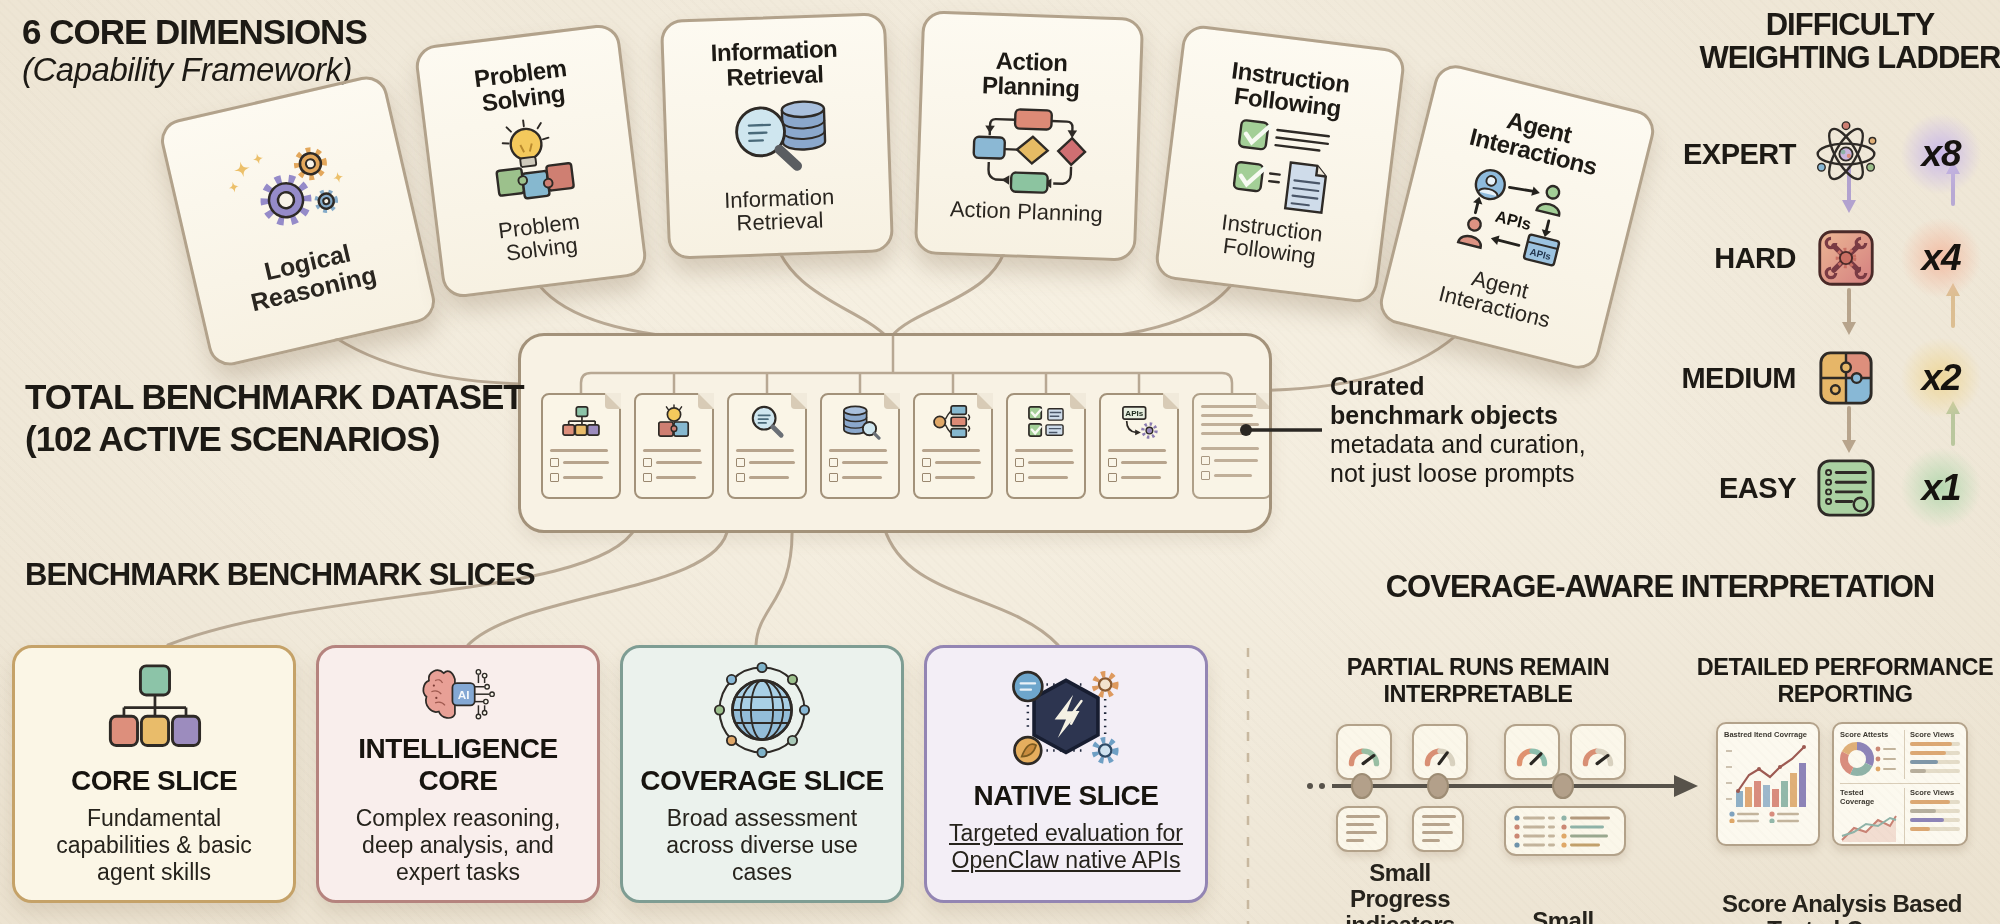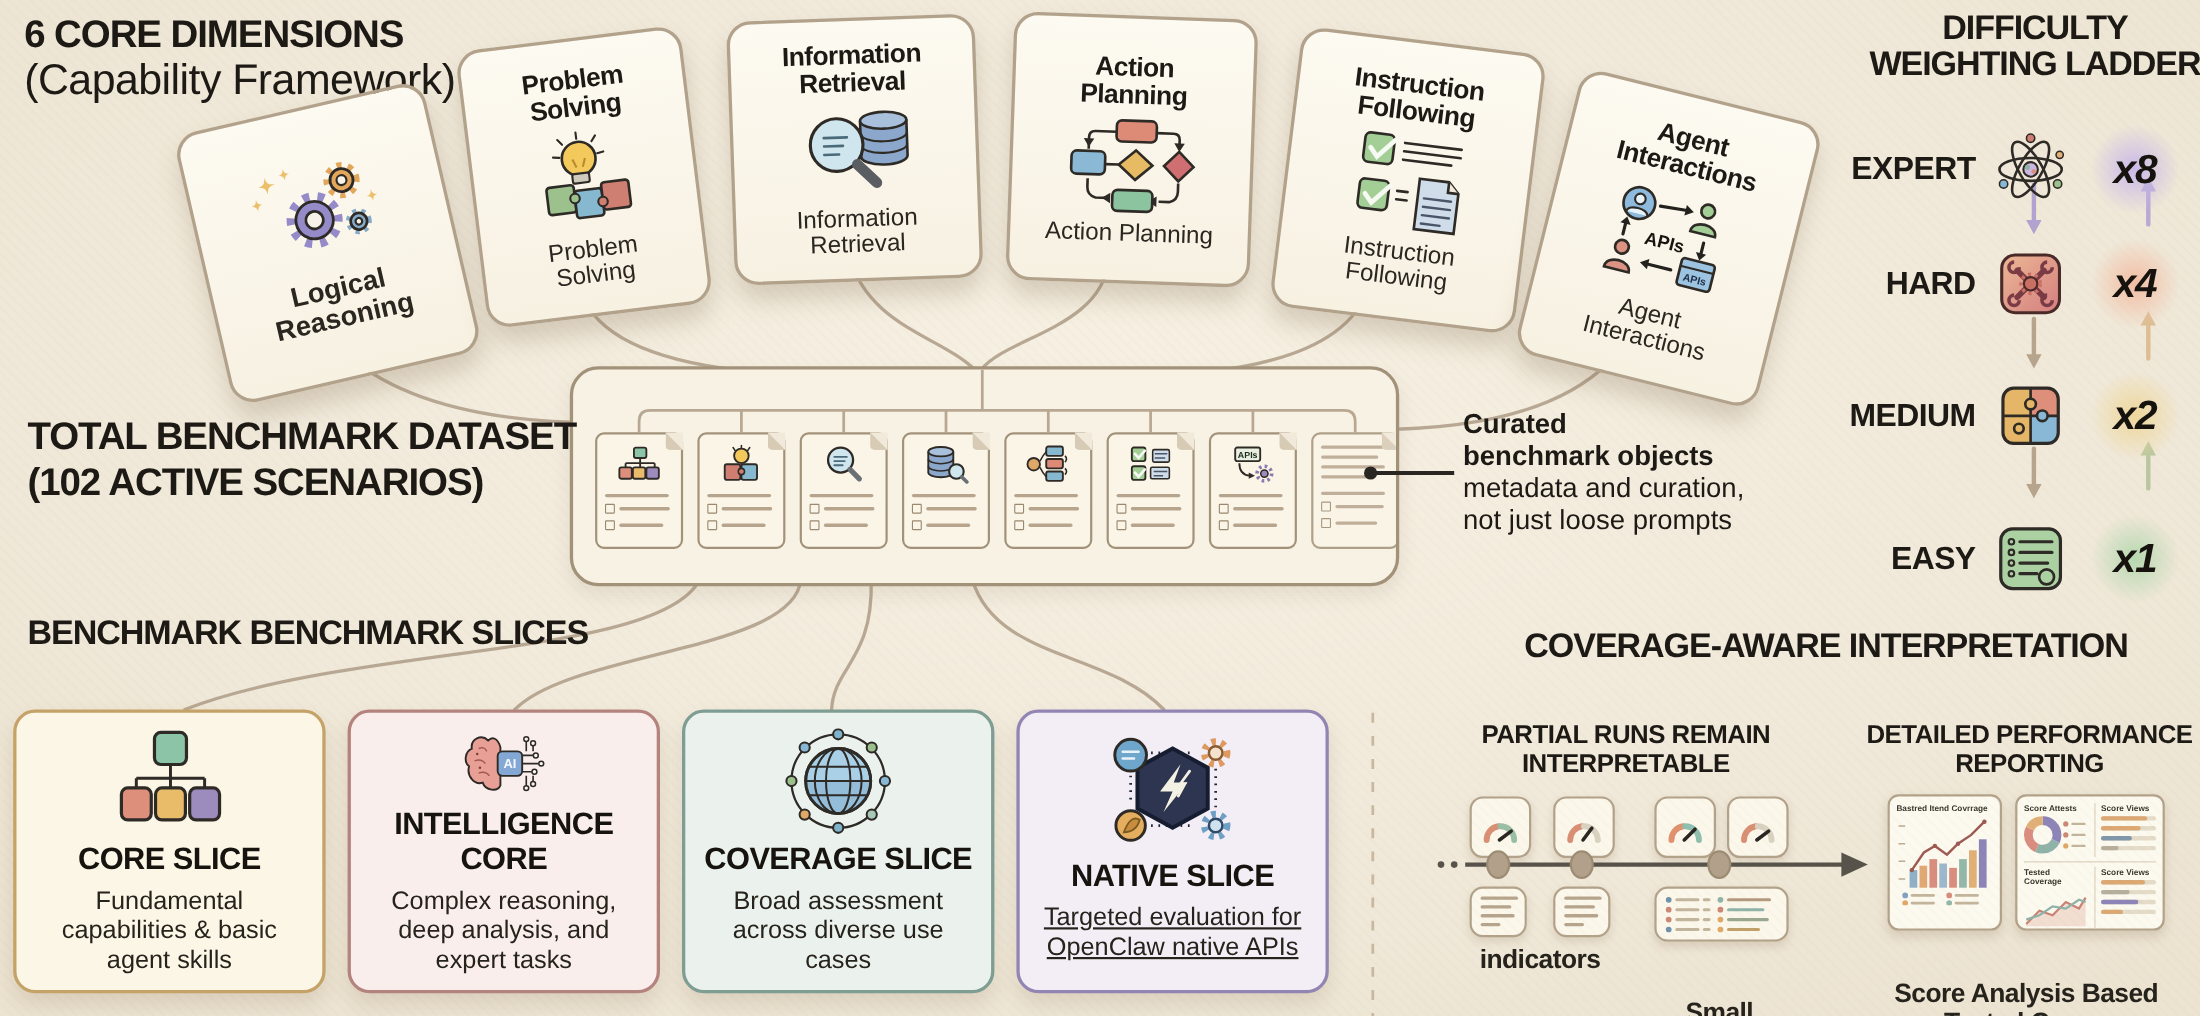--- a/index.html
+++ b/index.html
@@ -8,21 +8,21 @@
     font-family:"Liberation Sans", sans-serif;color:#26231e;
     background:
       radial-gradient(1400px 700px at 50% 40%, #f7f1e3 0%, #f1eadb 55%, #ece3d1 100%);
   }
   #stage::after{content:"";position:absolute;inset:0;pointer-events:none;
     background:repeating-linear-gradient(45deg, rgba(120,100,70,.018) 0 2px, transparent 2px 7px);}
   .abs{position:absolute;}
   svg{display:block;}
   
   .h1{font-weight:800;font-size:35px;letter-spacing:-1px;color:#1d1a15;line-height:1.12;}
-  .h1sub{font-weight:400;font-size:39px;color:#1d1a15;letter-spacing:-0.5px;}
+  .h1sub{font-weight:400;font-size:33px;color:#1d1a15;letter-spacing:-0.5px;font-style:italic;}
   
   .dim-card{position:absolute;background:linear-gradient(180deg,#fdfaf1,#f7f1e2);
     border:3px solid #b2a28b;border-radius:22px;box-shadow:0 14px 22px rgba(125,100,70,.25);
     display:flex;flex-direction:column;align-items:center;justify-content:center;
     text-align:center;padding:8px 10px;z-index:10;}
   .dim-title{font-weight:800;font-size:24px;line-height:1.06;letter-spacing:-0.5px;color:#1d1a15;margin-bottom:4px;}
   .dim-caption{font-weight:400;font-size:22px;line-height:1.08;color:#2a2620;margin-top:4px;}
   
   #dataset-box{left:518px;top:333px;width:748px;height:194px;background:#f8f2e4;
     border:3px solid #a3927a;border-radius:26px;overflow:hidden;z-index:9;box-shadow:0 8px 16px rgba(125,100,70,.12);}
@@ -358,21 +358,21 @@
         <circle cx="19" cy="42" r="4.5" fill="none" stroke="#2e2a26" stroke-width="2.5"></circle>
         <rect x="4" y="4" width="52" height="52" rx="10" fill="none" stroke="#2e2a26" stroke-width="3"></rect>
       </svg>
     </div>
     <div class="mult-wrap">
       <div class="glow" style="background:radial-gradient(circle,#eed79a 0%,rgba(238,215,154,0) 68%);"></div>
       <div class="mult">x2</div>
     </div>
   </div>
 
-  <div class="abs" style="left:1636px;top:468px;z-index:10;display:flex;align-items:center;">
+  <div class="abs" style="left:1636px;top:448px;z-index:10;display:flex;align-items:center;">
     <div class="ladder-label">EASY</div>
     <div style="width:100px;display:flex;justify-content:center;">
       <svg width="62" height="62" viewBox="0 0 64 64">
         <rect x="4" y="4" width="56" height="56" rx="11" fill="#abd1a2" stroke="#2e2a26" stroke-width="3"></rect>
         <g stroke="#2e2a26" stroke-width="2" fill="none">
           <circle cx="14" cy="16" r="2.6"></circle>
             <circle cx="14" cy="26" r="2.6"></circle>
           <circle cx="14" cy="36" r="2.6"></circle>
             <circle cx="14" cy="46" r="2.6"></circle>
         </g>
@@ -787,20 +787,21 @@
         <circle cx="5" cy="32" r="2.6" fill="#6e93ab"></circle>
           <rect x="11" y="30.6" width="22" height="2.8" rx="1.4" fill="#c3b49c"></rect>
           <rect x="36" y="30.6" width="7" height="2.8" rx="1.4" fill="#c3b49c"></rect>
         <circle cx="52" cy="32" r="2.6" fill="#e0a868"></circle>
           <rect x="58" y="30.6" width="30" height="2.8" rx="1.4" fill="#c2a06b"></rect>
       </g>
     </svg>
   </div>
 
   <div class="abs" style="left:1320px;top:860px;width:160px;z-index:10;">
+    <div class="mini-label">Small Progress</div>
     <div class="mini-label">indicators</div>
   </div>
   <div class="abs" style="left:1488px;top:860px;width:150px;z-index:10;margin-top:48px;">
     <div class="mini-label">Small</div>
     <div class="mini-label">dashboards</div>
   </div>
 
   <div class="report-card" style="left:1716px;width:104px;">
     <div class="rc-title">Bastred Itend Covrrage</div>
     <svg width="90" height="84" viewBox="0 0 90 84">

